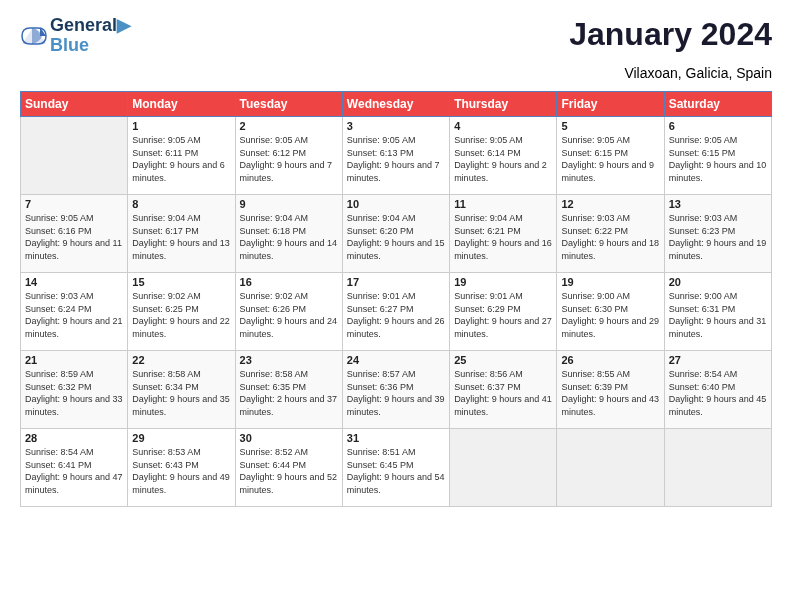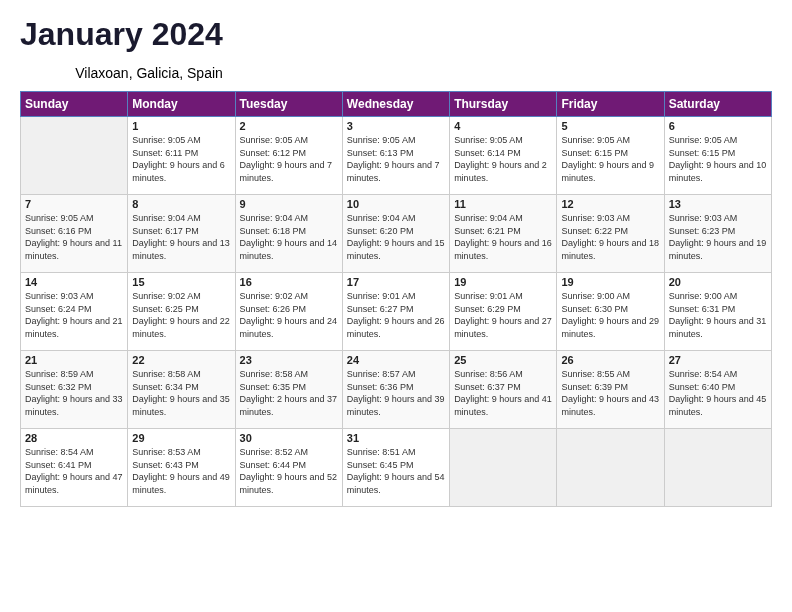--- a/index.html
+++ b/index.html
@@ -53,21 +53,21 @@
       color: #000000;
       margin-top: 12px;
       text-align: right;
     }
     table {
       width: 100%;
       border-collapse: collapse;
       table-layout: fixed;
     }
     thead tr th {
-      background: #701a75;
+      background: #ef4444;
       color: #fff;
       font-size: 12px;
       font-weight: bold;
       padding: 5px 4px;
       text-align: left;
       border: 1px solid #5580c0;
     }
     tbody tr td {
       border: 1px solid #ccc;
       vertical-align: top;
@@ -99,20 +99,33 @@
     }
     td.empty {
       background: #f0f0f0 !important;
     }
   </style>
 </head>
 <body>
 
 <div class="page">
   <div class="header">
+    <div class="logo">
+      <svg class="logo-icon" viewBox="0 0 28 28">
+        <rect x="0" y="0" width="28" height="28" fill="white"></rect>
+        <polygon points="14,4 26,22 2,22" fill="#3a6bb5" opacity="0.15"></polygon>
+        <path d="M18 6 Q26 6 26 14 Q26 22 18 22 L10 22 Q2 22 2 14 Q2 6 10 6 Z" fill="none" stroke="#3a6bb5" stroke-width="1.5"></path>
+        <path d="M12 6 Q20 8 22 14 Q20 20 12 22" fill="#3a6bb5" opacity="0.5"></path>
+        <polygon points="20,5 26,14 20,14" fill="#3a6bb5"></polygon>
+      </svg>
+      <div class="logo-text">
+        <div>General<span>▶</span></div>
+        <div style="color:#4a90c4;">Blue</div>
+      </div>
+    </div>
     <div class="title-block">
       <div class="month-title">January 2024</div>
       <div class="location">Vilaxoan, Galicia, Spain</div>
     </div>
   </div>
 
   <table>
     <thead>
       <tr>
         <th>Sunday</th>

